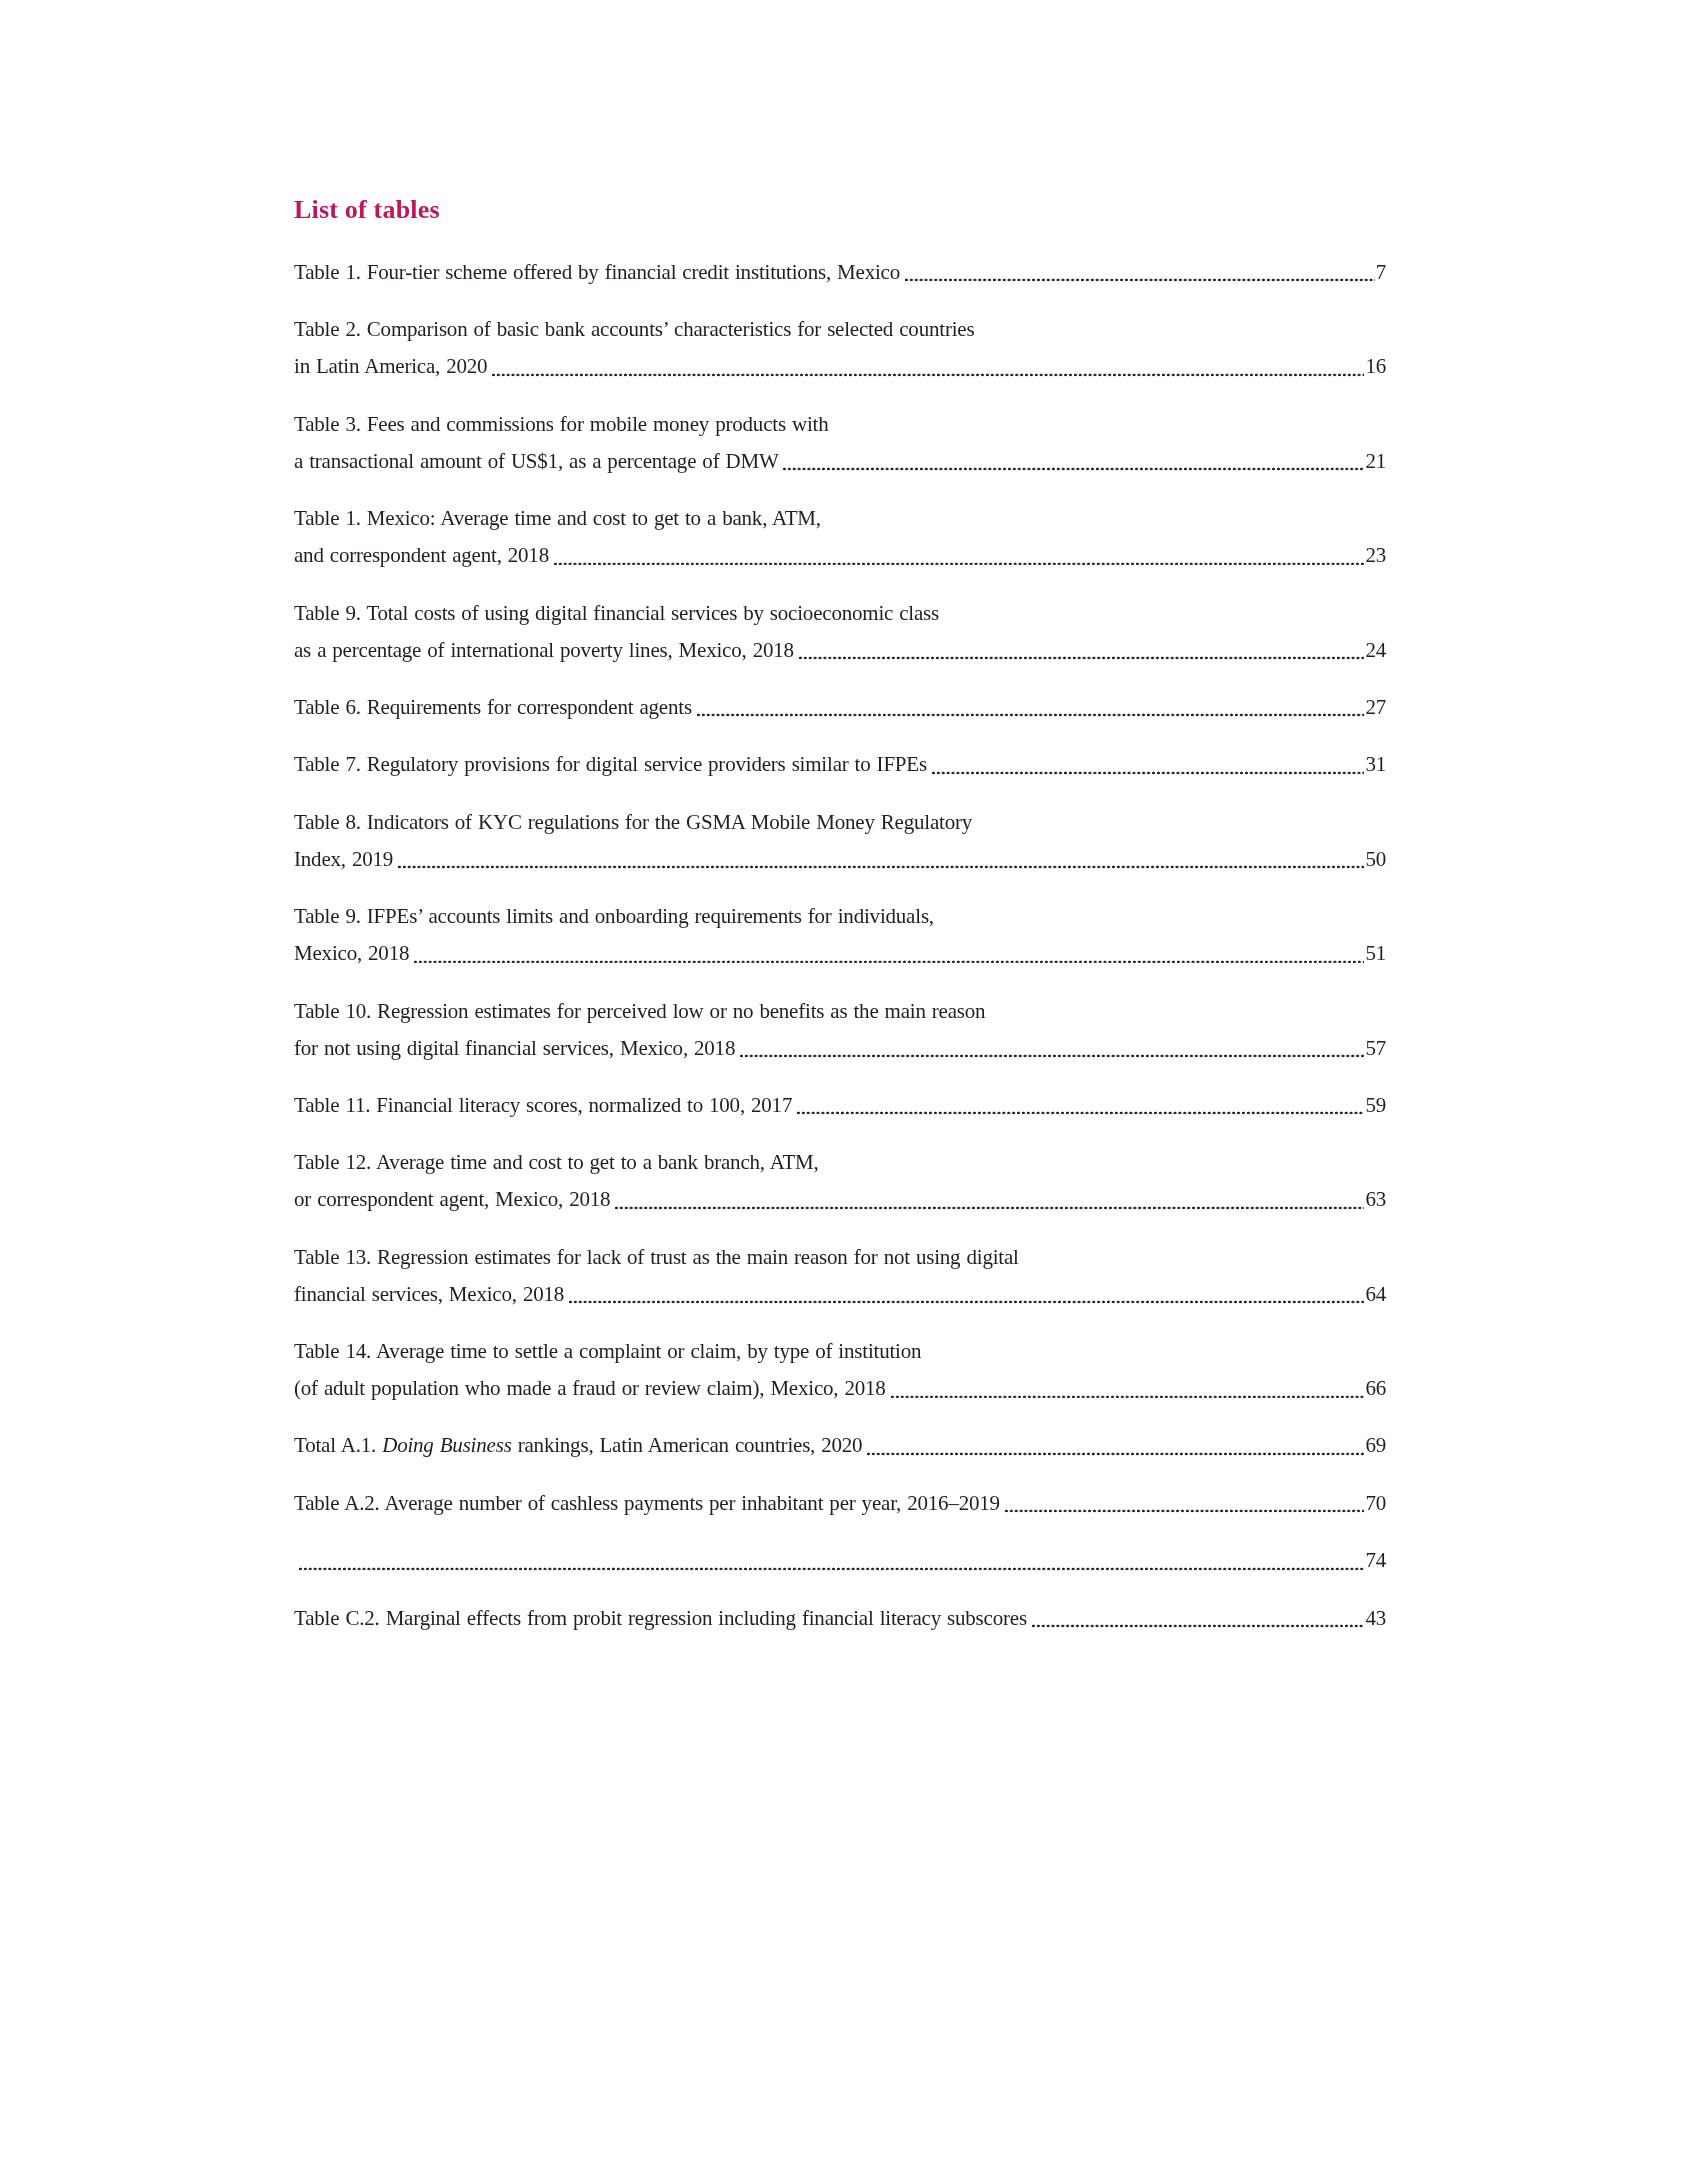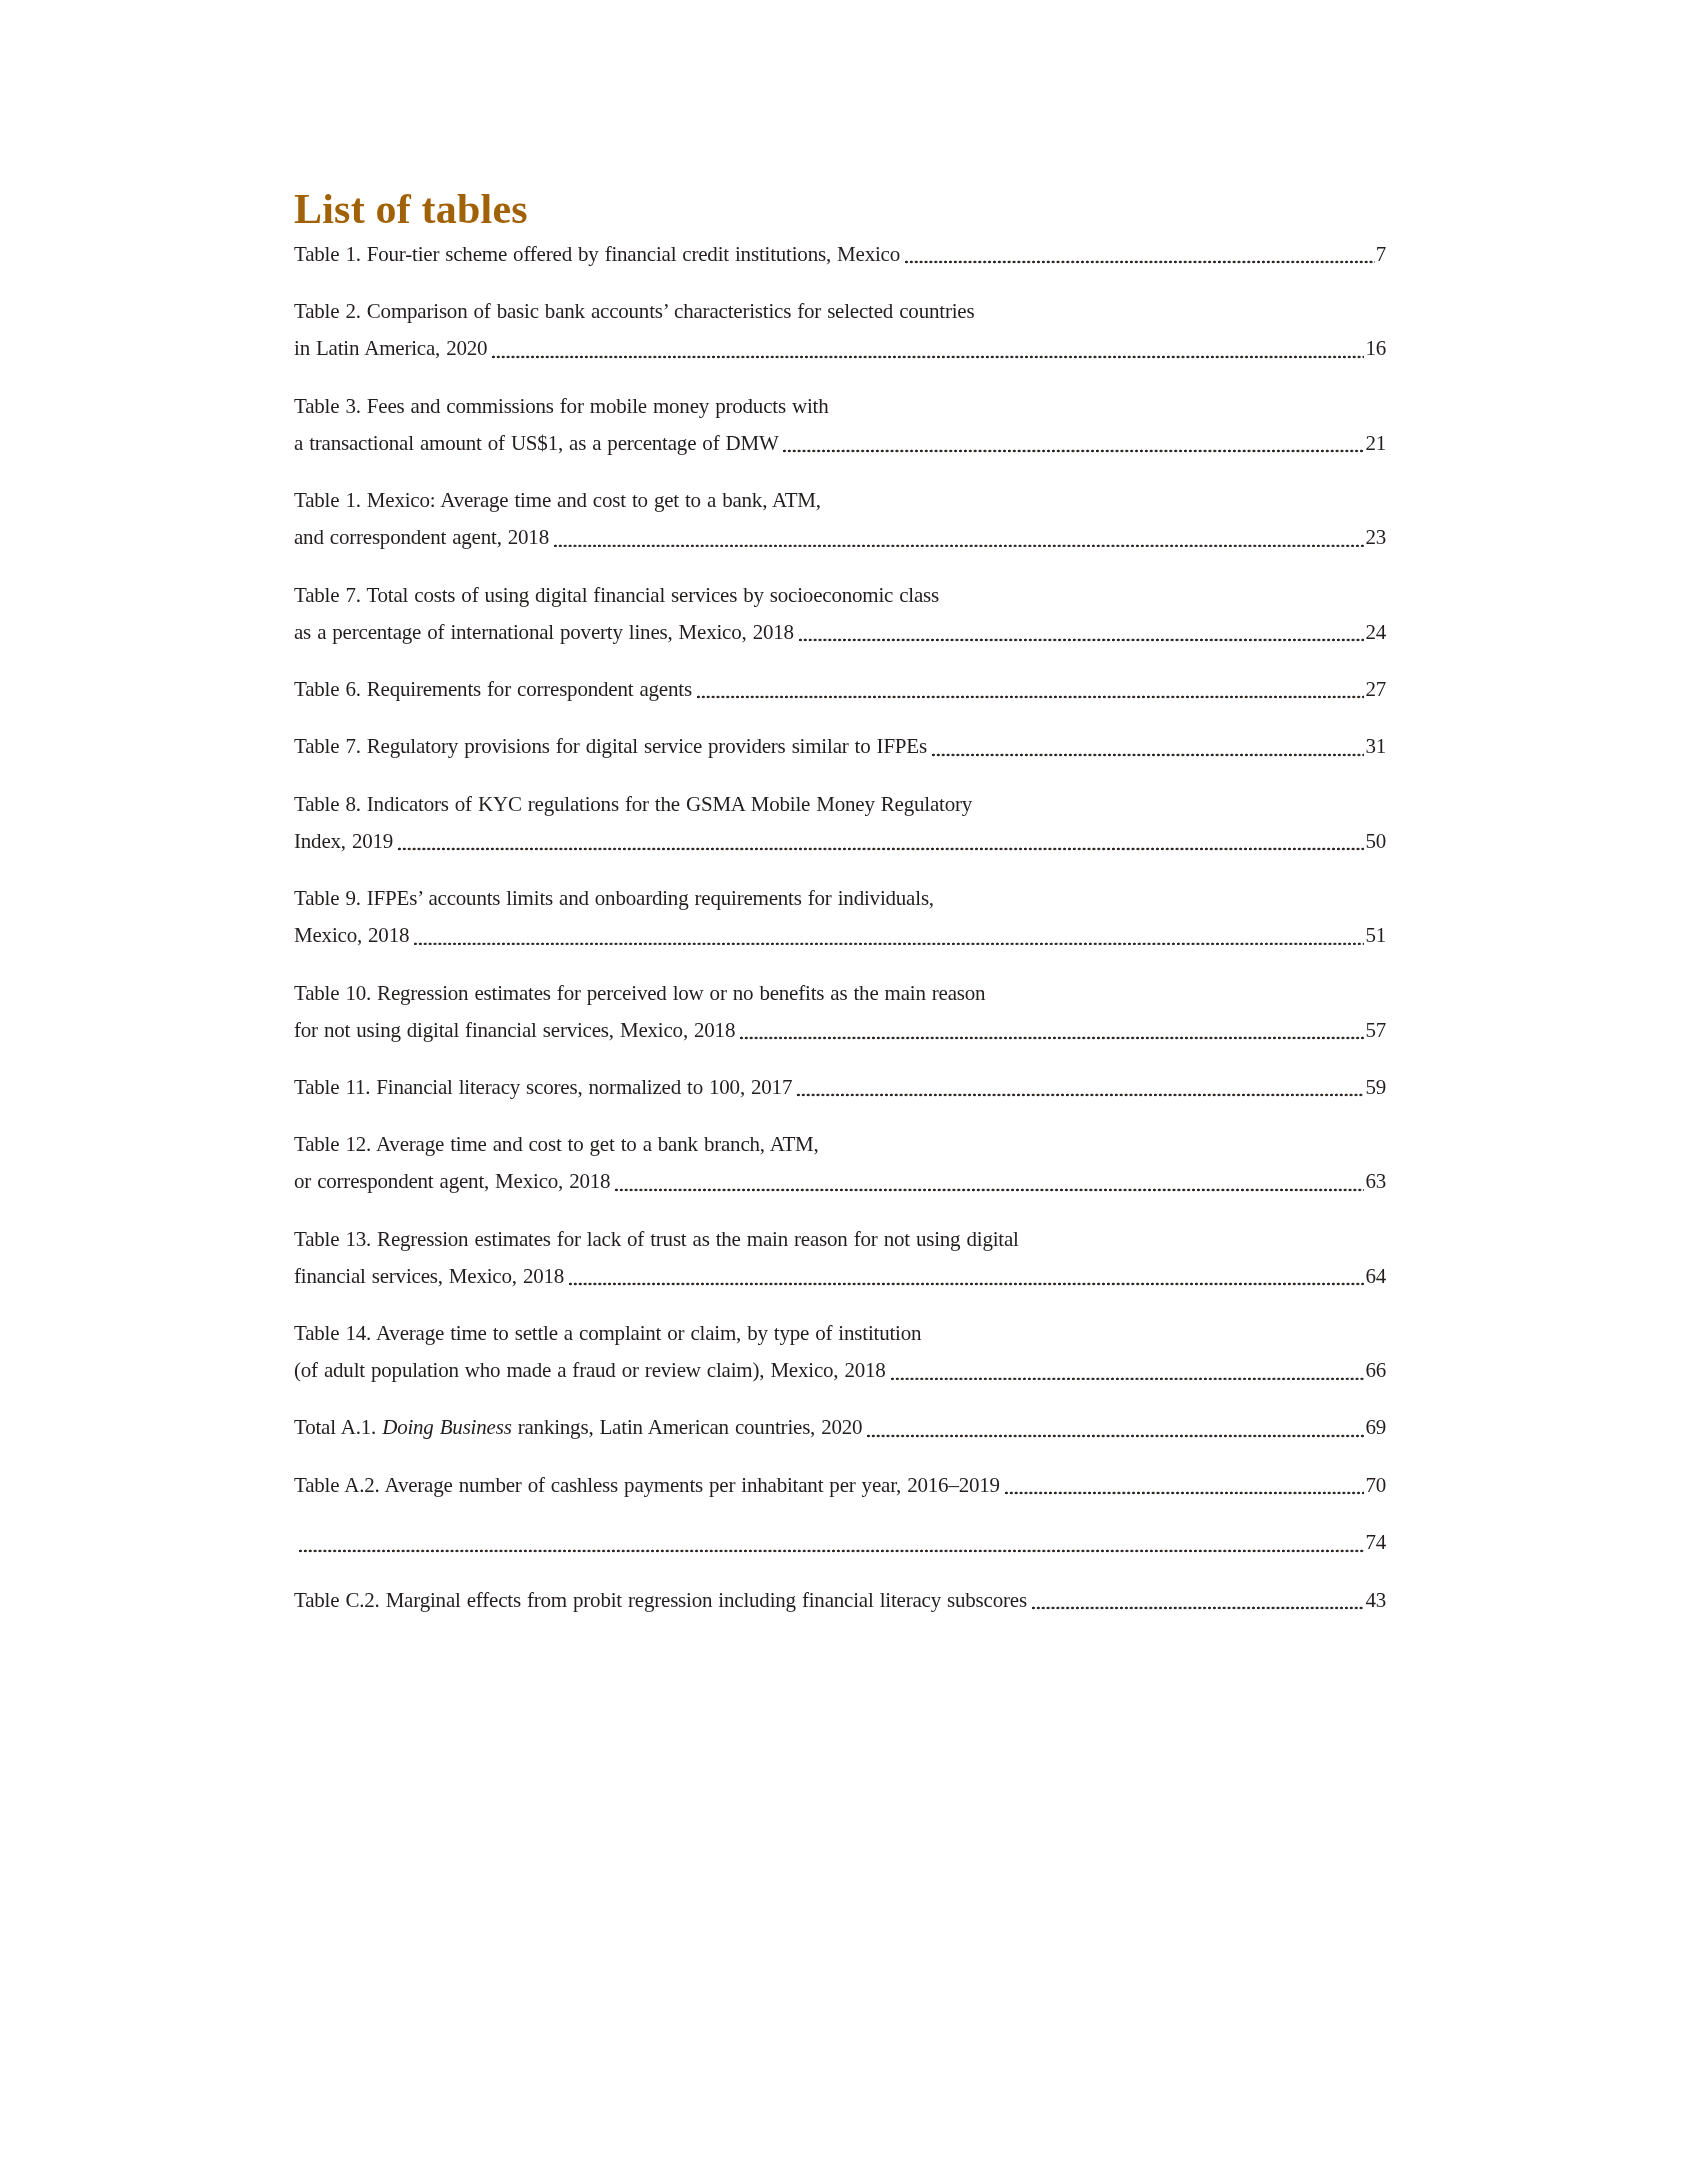--- a/index.html
+++ b/index.html
@@ -12,26 +12,26 @@
     color: #231e1d;
     overflow: hidden;
   }
   .page {
     position: absolute;
     left: 294px;
     top: 188px;
     width: 1092px;
   }
   .title {
-    font-size: 42px;
+    font-size: 26px;
     line-height: 43px;
     font-weight: bold;
     letter-spacing: 0.2px;
-    color: #a16207;
-    margin-bottom: 5px;
+    color: #be185d;
+    margin-bottom: 23px;
   }
   .entry { margin-bottom: 20.4px; }
   .line {
     display: flex;
     align-items: baseline;
     line-height: 37px;
     font-size: 21px;
     letter-spacing: -0.2px;
     word-spacing: 1px;
     white-space: nowrap;
@@ -89,21 +89,21 @@
           <span class="txt"><span>Table 1. Mexico: Average time and cost to get to a bank, ATM,</span></span>
         </div>
         <div class="line">
           <span class="txt"><span>and correspondent agent, 2018</span></span>
           <span class="leader"></span>
           <span class="pg">23</span>
         </div>
       </div>
       <div class="entry">
         <div class="line">
-          <span class="txt"><span>Table 7. Total costs of using digital financial services by socioeconomic class</span></span>
+          <span class="txt"><span>Table 9. Total costs of using digital financial services by socioeconomic class</span></span>
         </div>
         <div class="line">
           <span class="txt"><span>as a percentage of international poverty lines, Mexico, 2018</span></span>
           <span class="leader"></span>
           <span class="pg">24</span>
         </div>
       </div>
       <div class="entry">
         <div class="line">
           <span class="txt"><span>Table 6. Requirements for correspondent agents</span></span>

